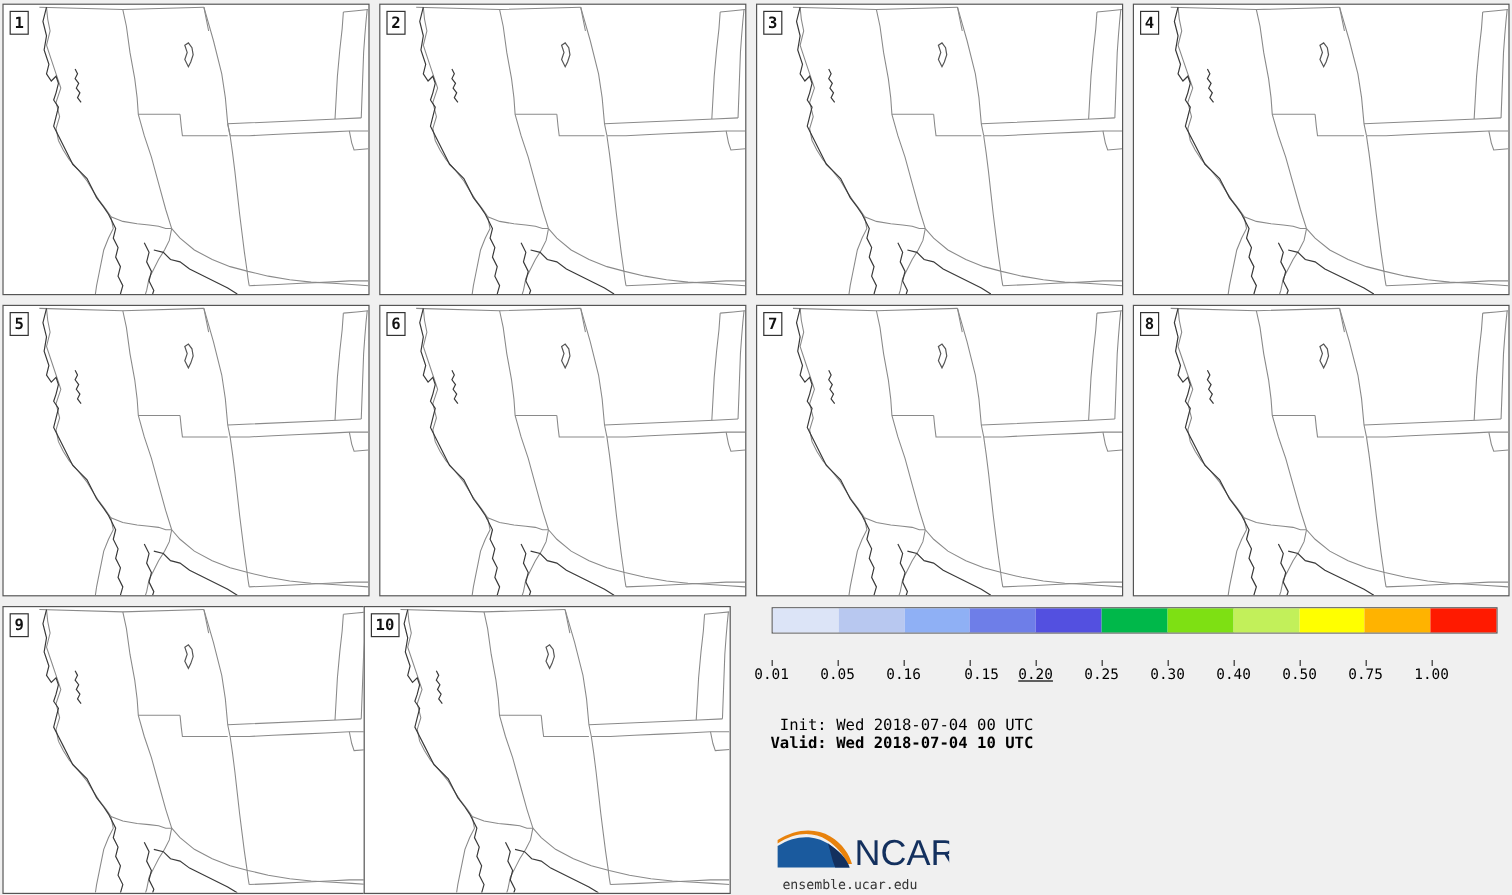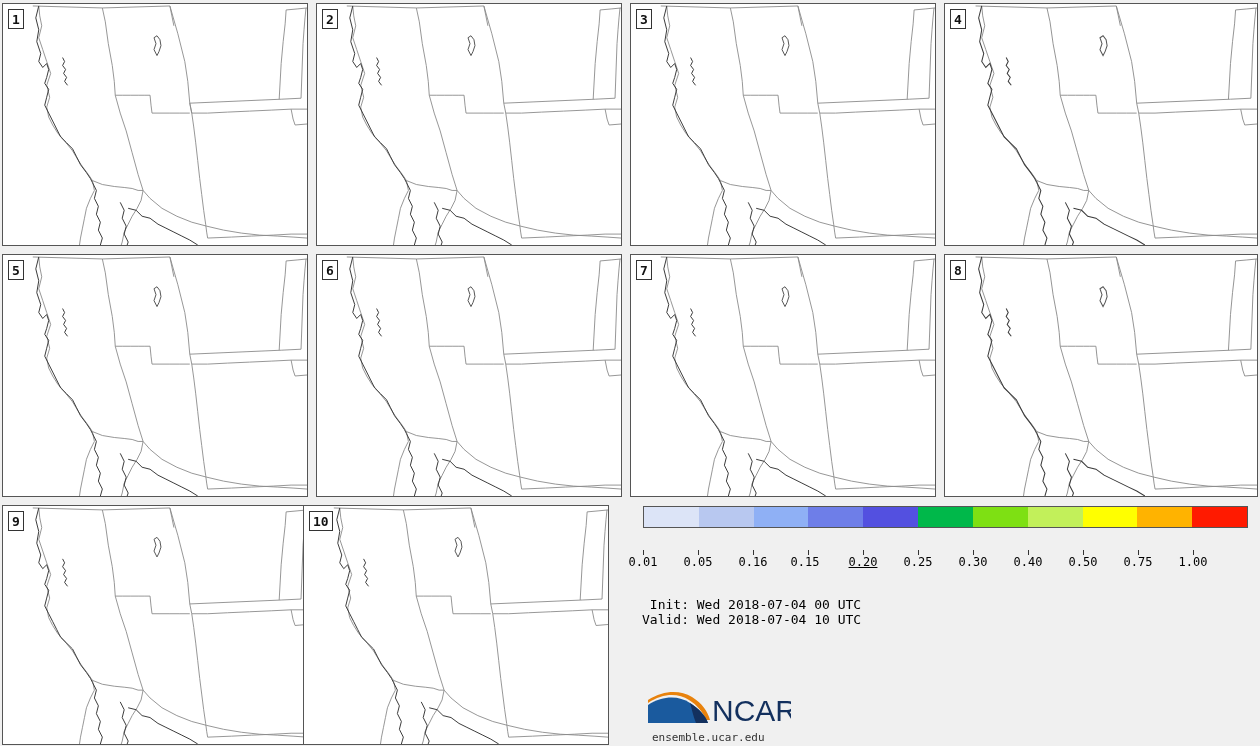--- a/index.html
+++ b/index.html
@@ -120,20 +120,21 @@
     white-space: pre;
   }
   #valid-line {
     position: absolute;
     left: 642px;
     top: 612px;
     font-family: "DejaVu Sans Mono", "Liberation Mono", monospace;
     font-size: 13px;
     color: #000000;
     white-space: pre;
+    font-weight: bold;
   }
 
   
   #logo {
     position: absolute;
     left: 646px;
     top: 686px;
     width: 145px;
     height: 44px;
   }
@@ -527,21 +528,21 @@
       <div class="cb-cell" style="background: rgb(255, 26, 0);"></div>
     </div>
   <div id="legend-ticks">
       <div class="cb-tickmark" style="left: 0px;"></div>
       <div class="cb-ticklabel" style="left: 0px;">0.01</div>
       <div class="cb-tickmark" style="left: 55px;"></div>
       <div class="cb-ticklabel" style="left: 55px;">0.05</div>
       <div class="cb-tickmark" style="left: 110px;"></div>
       <div class="cb-ticklabel" style="left: 110px;">0.16</div>
       <div class="cb-tickmark" style="left: 165px;"></div>
-      <div class="cb-ticklabel" style="left: 152px; padding-left: 20px;">0.15</div>
+      <div class="cb-ticklabel" style="left: 165px; padding-left: 20px;">0.15</div>
       <div class="cb-tickmark" style="left: 220px;"></div>
       <div class="cb-ticklabel" style="left: 220px; text-decoration: underline;">0.20</div>
       <div class="cb-tickmark" style="left: 275px;"></div>
       <div class="cb-ticklabel" style="left: 275px;">0.25</div>
       <div class="cb-tickmark" style="left: 330px;"></div>
       <div class="cb-ticklabel" style="left: 330px;">0.30</div>
       <div class="cb-tickmark" style="left: 385px;"></div>
       <div class="cb-ticklabel" style="left: 385px;">0.40</div>
       <div class="cb-tickmark" style="left: 440px;"></div>
       <div class="cb-ticklabel" style="left: 440px;">0.50</div>

